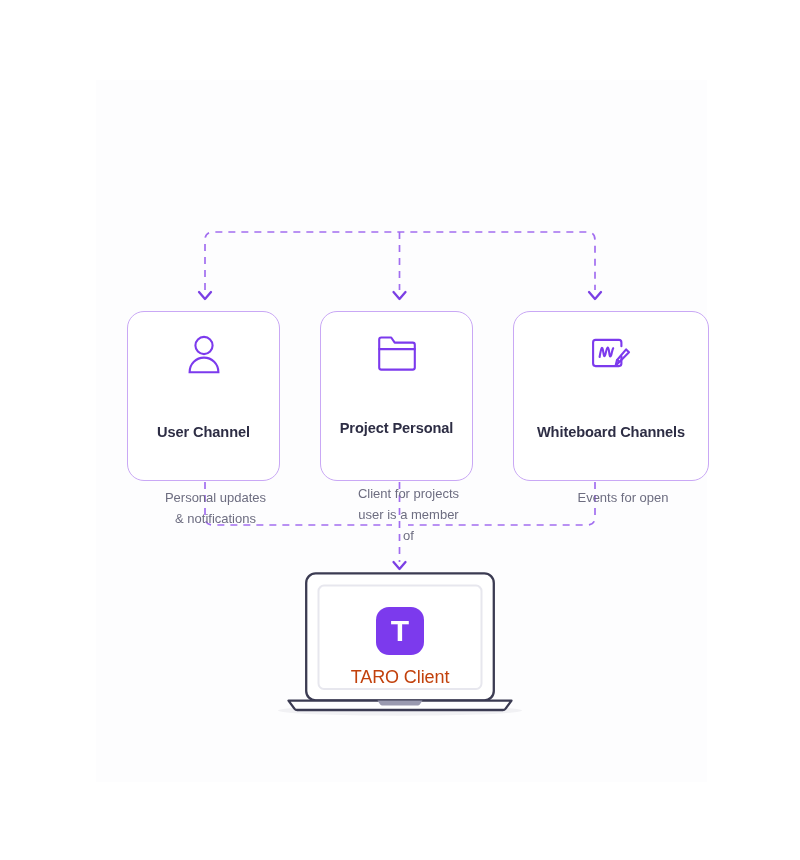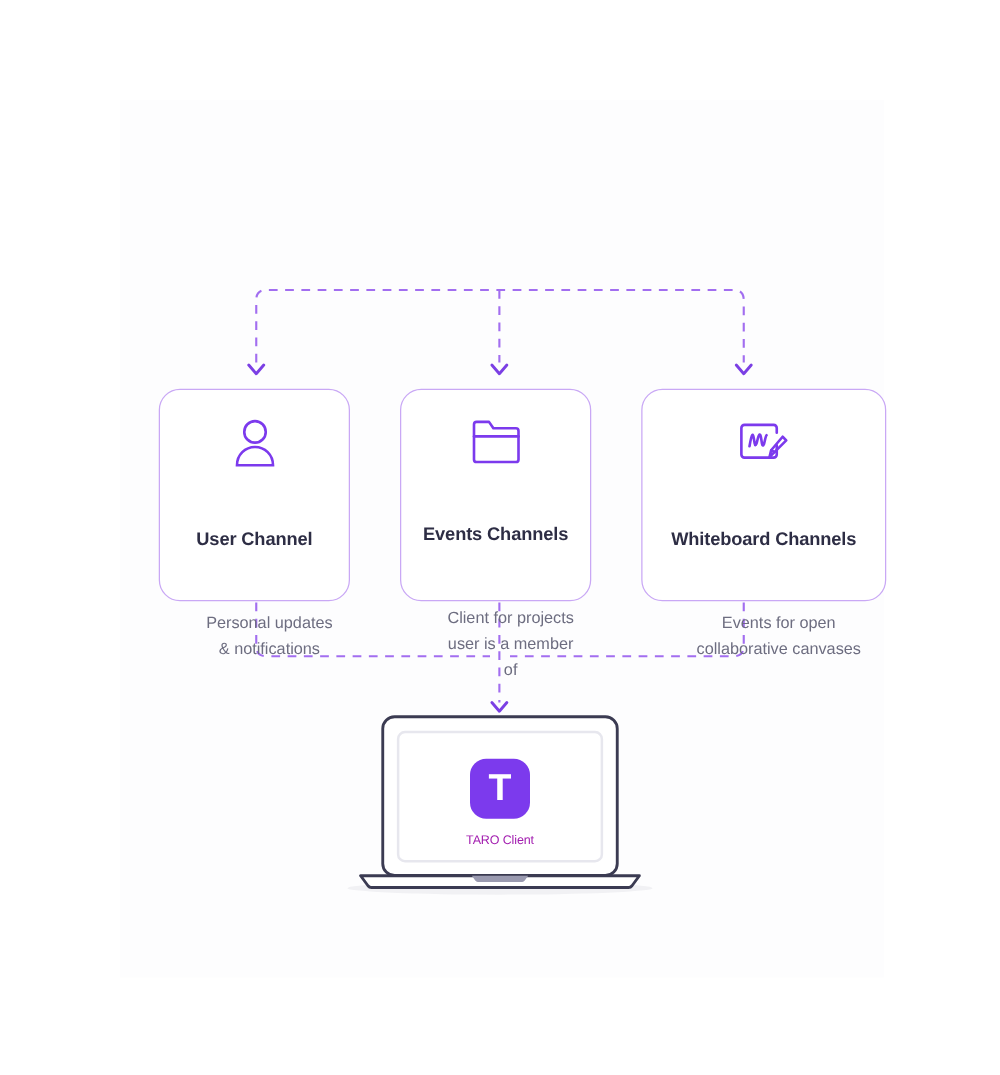--- a/index.html
+++ b/index.html
@@ -118,22 +118,22 @@
   .taro-logo-letter {
     color: #ffffff;
     font-size: 30px;
     font-weight: bold;
     line-height: 1;
     letter-spacing: 0;
     font-family: "Liberation Sans", sans-serif;
   }
   .laptop-label {
     margin-top: 12px;
-    font-size: 10px;
-    color: #a21caf;
+    font-size: 18px;
+    color: #c2410c;
     letter-spacing: -0.1px;
     white-space: nowrap;
   }
 </style>
 </head>
 <body>
 
 <div id="diagram-root">
 
   <div class="backdrop-panel"></div>
@@ -176,21 +176,21 @@
 
   <div class="card card-project">
     <div class="card-icon">
       <svg width="42" height="38" viewBox="0 0 42 38" fill="none" stroke="#7c3aed" stroke-width="2.1" stroke-linejoin="round" stroke-linecap="round">
         <path d="M3.2 33.5 L3.2 5.6 C3.2 4.4 4.1 3.5 5.3 3.5 L15.2 3.5 L18.7 8.6 L36.7 8.6
                  C37.9 8.6 38.8 9.5 38.8 10.7 L38.8 33.5 C38.8 34.7 37.9 35.6 36.7 35.6
                  L5.3 35.6 C4.1 35.6 3.2 34.7 3.2 33.5 Z"></path>
         <path d="M3.2 15.1 L38.8 15.1"></path>
       </svg>
     </div>
-    <div class="card-title">Events Channels</div>
+    <div class="card-title">Project Personal</div>
     <div class="card-desc">
       <span class="l1">Client for projects</span>
       <span class="l2">user is a member of</span>
     </div>
   </div>
 
   <div class="card card-whiteboard">
     <div class="card-icon">
       <svg width="46" height="42" viewBox="0 0 46 42" fill="none" stroke="#7c3aed" stroke-width="2.1" stroke-linejoin="round" stroke-linecap="round">
 
@@ -204,21 +204,20 @@
                  C23.8 19.3 24.4 15.1 25.2 14.2"></path>
 
         <path d="M38.1 15.4 L41.0 18.3 L31.6 27.7 L27.6 31.7 L28.9 26.2 L38.1 15.4 Z"></path>
 
         <path d="M29.0 26.3 L31.7 27.6"></path>
       </svg>
     </div>
     <div class="card-title">Whiteboard Channels</div>
     <div class="card-desc">
       <span class="l1">Events for open</span>
-      <span class="l2">collaborative canvases</span>
     </div>
   </div>
 
   <div class="laptop">
     <svg width="256" height="145" viewBox="0 0 256 145">
 
       <ellipse cx="128" cy="138.5" rx="122" ry="5.2" fill="#2d2d44" opacity="0.055"></ellipse>
 
       <rect x="34.2" y="1.4" width="187.6" height="127" rx="9.5" fill="#ffffff" stroke="#3b3b52" stroke-width="2.3"></rect>
 

